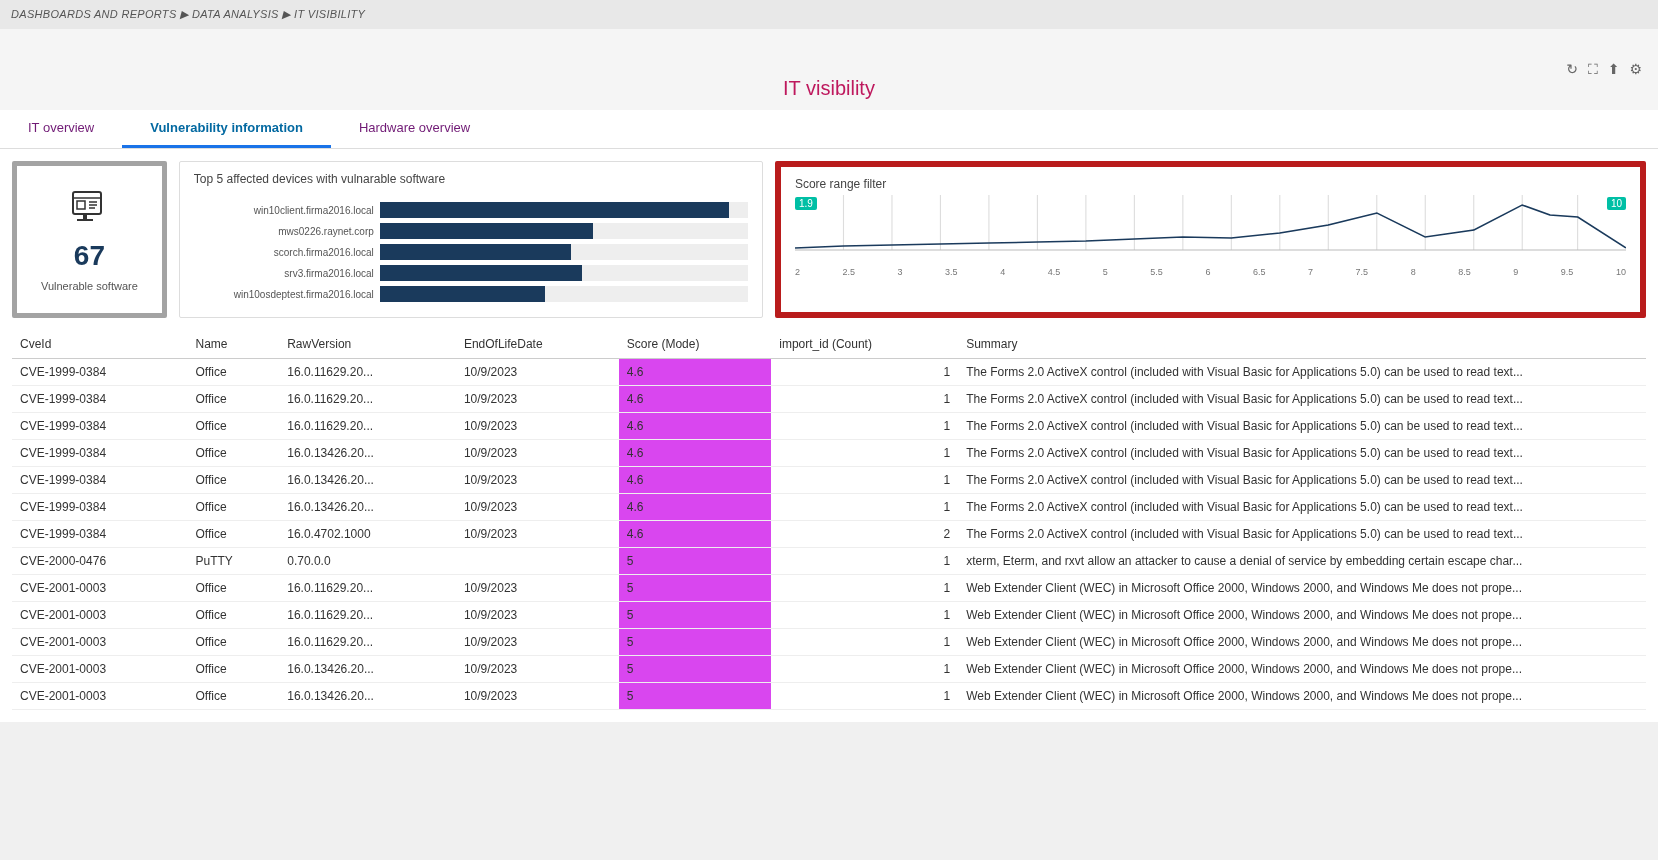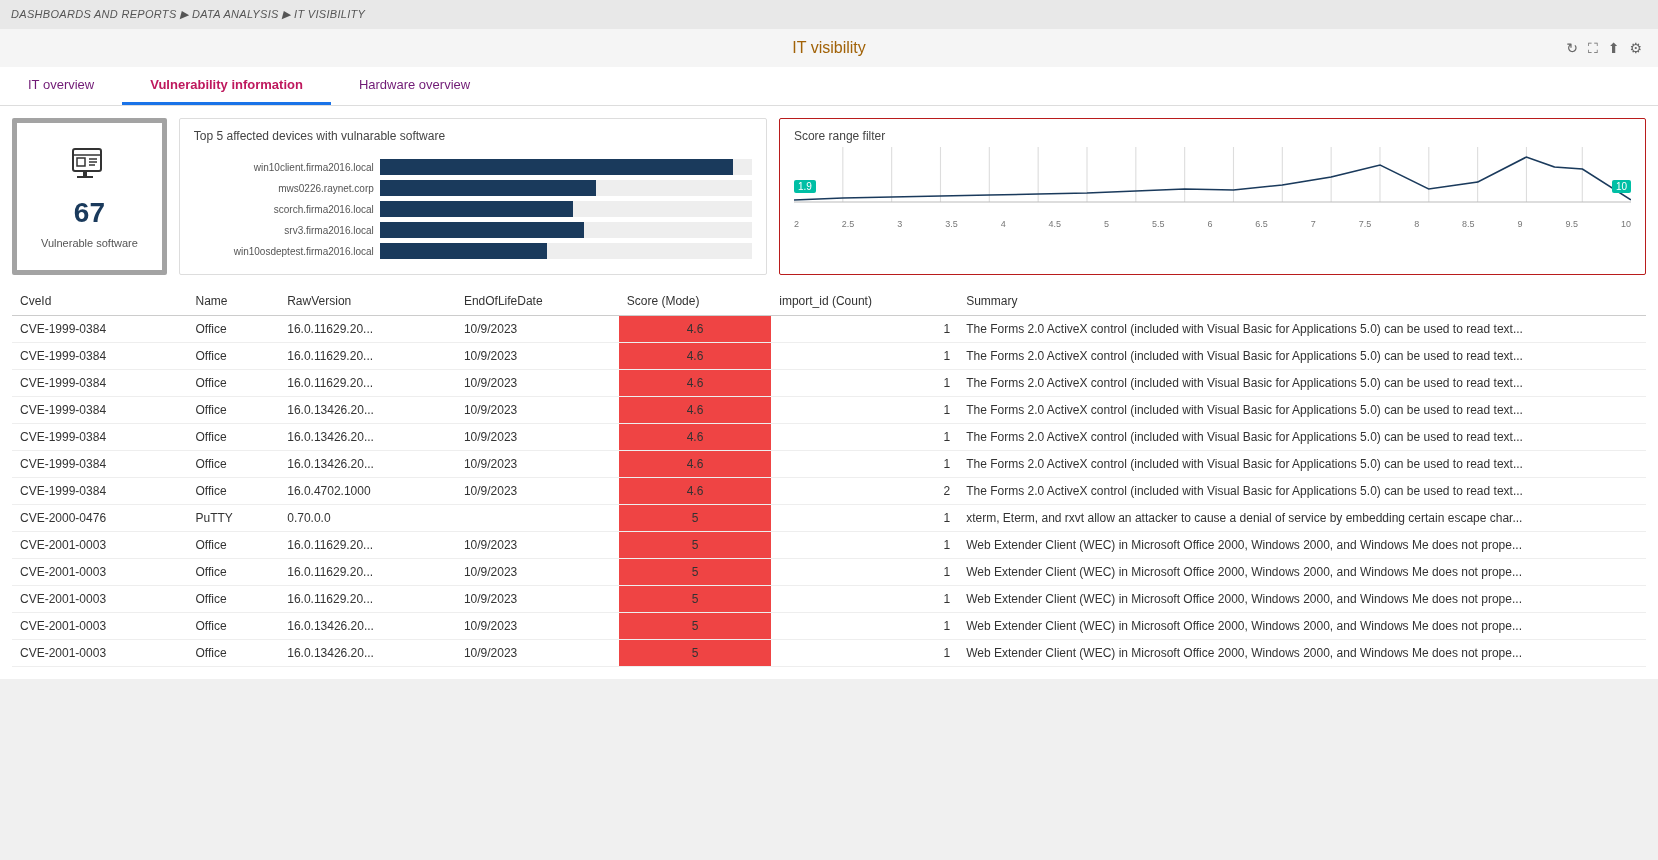--- a/index.html
+++ b/index.html
@@ -16,23 +16,24 @@
 
     .page-title-bar {
       display: flex;
       align-items: center;
       justify-content: center;
       background: #f5f5f5;
       padding: 10px;
       position: relative;
     }
     .page-title {
-      font-size: 16px;
+      font-size: 20px;
       font-weight: 400;
-      color: #a16207;
+      color: #be185d;
+      margin-top: 38px;
     }
     .toolbar-icons {
       position: absolute;
       right: 16px;
       display: flex;
       gap: 10px;
       color: #666;
     }
     .toolbar-icon {
       cursor: pointer;
@@ -46,21 +47,21 @@
     }
     .tab {
       padding: 10px 28px;
       cursor: pointer;
       color: #701a75;
       border-bottom: 3px solid transparent;
       font-size: 13px;
       white-space: nowrap;
     }
     .tab.active {
-      color: #be185d;
+      color: #0369a1;
       border-bottom: 3px solid #1a73e8;
       font-weight: 600;
     }
 
     .main-content {
       background: #fff;
       padding: 12px;
     }
 
     .top-section {
@@ -134,21 +135,21 @@
       height: 16px;
       background: #eee;
       position: relative;
     }
     .bar-fill {
       height: 100%;
       background: #1a3a5c;
     }
 
     .score-range-section {
-      border: 1px solid #b91c1c;
+      border: 6px solid #b91c1c;
       border-radius: 2px;
       padding: 10px 14px;
       flex: 1.5;
       background: #fff;
       position: relative;
     }
     .score-title {
       font-size: 12px;
       color: #444;
       margin-bottom: 4px;
@@ -166,21 +167,20 @@
       margin-top: 2px;
     }
     .score-badge {
       position: absolute;
       top: 2px;
       background: #00bfa5;
       color: #fff;
       font-size: 10px;
       padding: 1px 4px;
       border-radius: 2px;
-      margin-top: 31px;
     }
     .score-badge-left { left: 0; }
     .score-badge-right { right: 0; }
 
     
     .data-table {
       width: 100%;
       border-collapse: collapse;
       font-size: 12px;
     }
@@ -197,22 +197,22 @@
       padding: 6px 8px;
       border-bottom: 1px solid #eee;
       color: #333;
       white-space: nowrap;
       overflow: hidden;
       text-overflow: ellipsis;
       max-width: 200px;
     }
 
     .score-cell {
-      background: #ef4444;
-      text-align: center;
+      background: #d946ef;
+      text-align: left;
       font-weight: 500;
     }
     .cve-link { color: #1a73e8; }
 
     svg.sparkline {
       width: 100%;
       height: 65px;
     }
   </style>
 </head>

